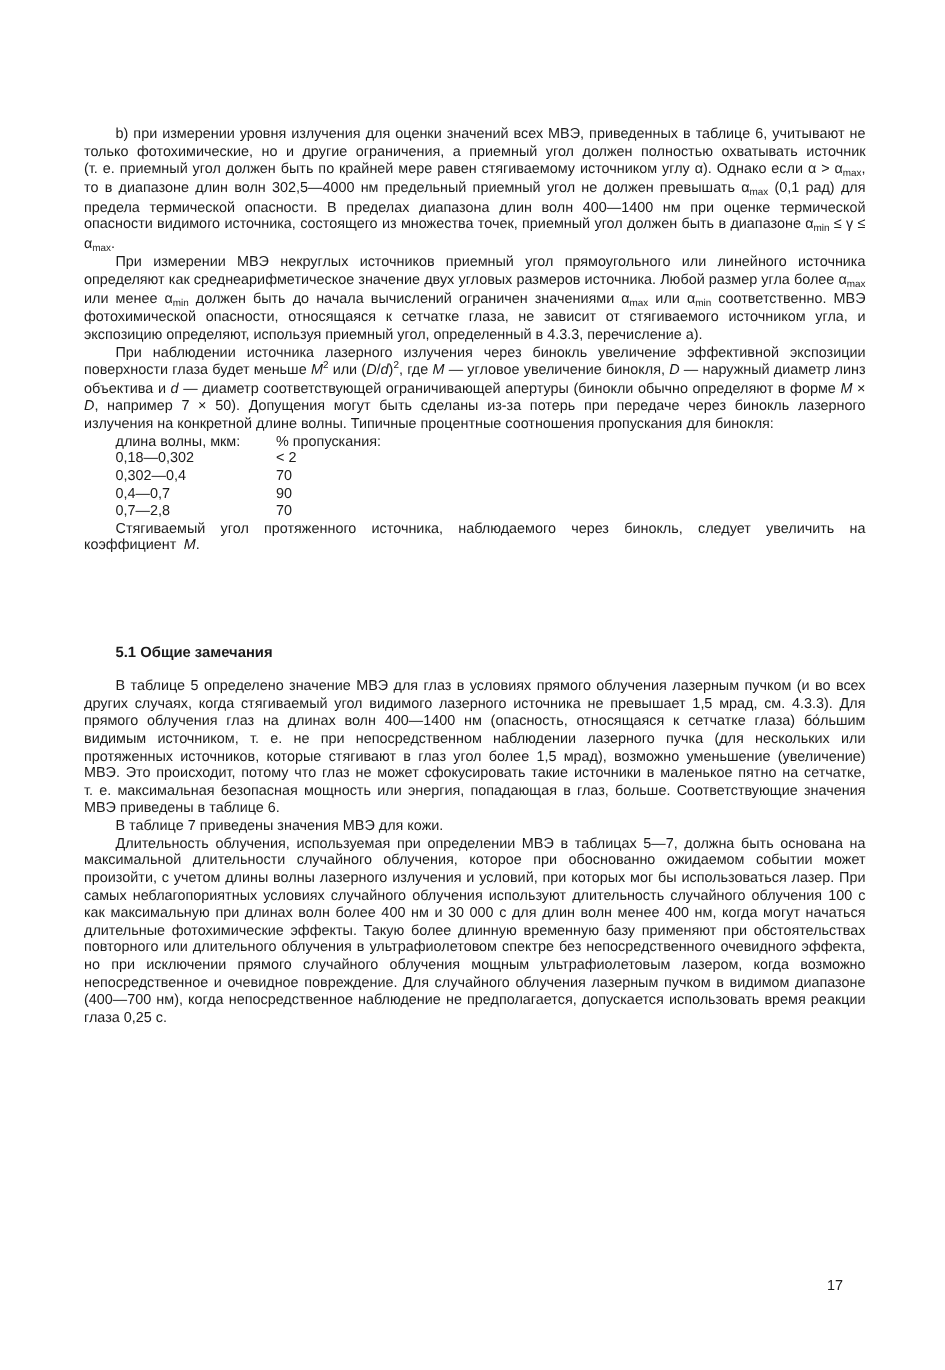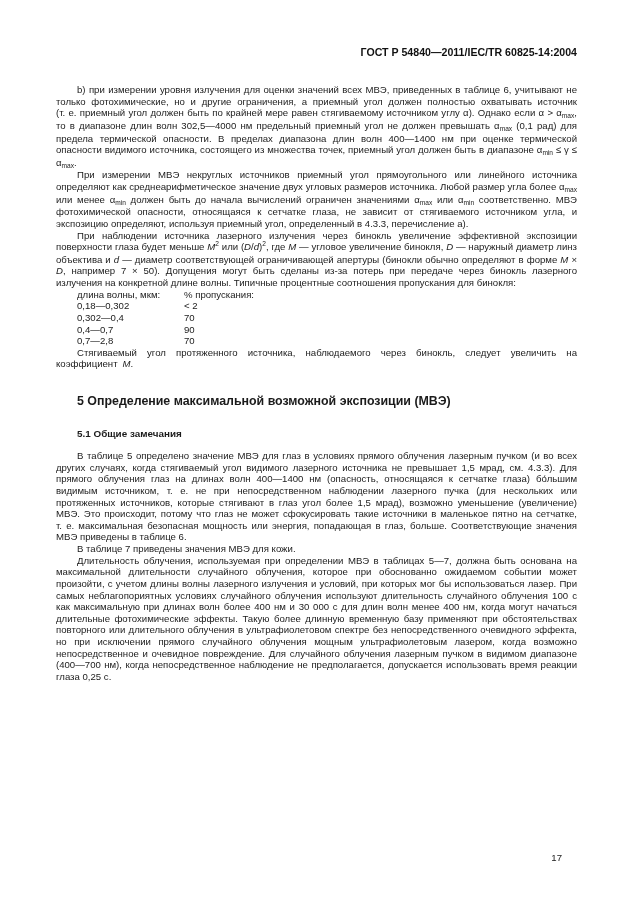--- a/index.html
+++ b/index.html
@@ -101,21 +101,20 @@
     font-size: 9.6px;
     color: #1b1b1b;
   }
   .sp-wide { word-spacing: 2.2px; }
 </style>
 </head>
 <body>
 
 <div class="page">
 
-  <div class="header">ГОСТ Р 54840—2011/IEC/TR 60825-14:2004</div>
 
   <div class="content">
 
     <p class="indent">b)&nbsp;при измерении уровня излучения для оценки значений всех МВЭ, приведенных в таблице 6, учитывают не только фотохимические, но и другие ограничения, а приемный угол должен полностью охватывать источник (т.&nbsp;е.&nbsp;приемный угол должен быть по крайней мере равен стягиваемому источником углу α). Однако если α&nbsp;&gt;&nbsp;α<sub>max</sub>, то в диапазоне длин волн 302,5—4000 нм предельный приемный угол не должен превышать α<sub>max</sub> (0,1&nbsp;рад) для предела термической опасности. В пределах диапазона длин волн 400—1400 нм при оценке термической опасности видимого источника, состоящего из множества точек, приемный угол должен быть в диапазоне α<sub>min</sub> ≤ γ ≤ α<sub>max</sub>.</p>
 
     <p class="indent">При измерении МВЭ некруглых источников приемный угол прямоугольного или линейного источника определяют как среднеарифметическое значение двух угловых размеров источника. Любой размер угла более α<sub>max</sub> или менее α<sub>min</sub> должен быть до начала вычислений ограничен значениями α<sub>max</sub> или α<sub>min</sub> соответственно. МВЭ фотохимической опасности, относящаяся к сетчатке глаза, не зависит от стягиваемого источником угла, и экспозицию определяют, используя приемный угол, определенный в 4.3.3, перечисление а).</p>
 
 
     <p class="indent">При наблюдении источника лазерного излучения через бинокль увеличение эффективной экспозиции поверхности глаза будет меньше <span class="it">M</span><sup>2</sup> или (<span class="it">D</span>/<span class="it">d</span>)<sup>2</sup>, где <span class="it">M</span> — угловое увеличение бинокля, <span class="it">D</span> — наружный диаметр линз объектива и <span class="it">d</span> — диаметр соответствующей ограничивающей апертуры (бинокли обычно определяют в форме <span class="it">M</span> × <span class="it">D</span>, например 7 × 50). Допущения могут быть сделаны из-за потерь при передаче через бинокль лазерного излучения на конкретной длине волны. Типичные процентные соотношения пропускания для бинокля:</p>
 
@@ -141,25 +140,24 @@
         <td class="col-wl">0,7—2,8</td>
         <td class="col-tr">70</td>
       </tr>
     </tbody>
       </table>
 
     <p class="indent sp-wide">Стягиваемый угол протяженного источника, наблюдаемого через бинокль, следует увеличить на коэффициент <span class="it">M</span>.</p>
 
     <div class="sp-h1"></div>
 
-    <p class="h1" style="text-indent:21px;">5 Определение максимальной возможной экспозиции (МВЭ)</p>
 
     <div class="sp-h1b"></div>
 
-    <p class="h2" style="text-indent:21px;">5.1 Общие замечания</p>
+    <p class="h2" style="text-indent:21px;margin-top:16px;">5.1 Общие замечания</p>
 
     <div class="sp-h2"></div>
 
 
     <p class="indent">В таблице 5 определено значение МВЭ для глаз в условиях прямого облучения лазерным пучком (и во всех других случаях, когда стягиваемый угол видимого лазерного источника не превышает 1,5&nbsp;мрад, см.&nbsp;4.3.3). Для прямого облучения глаз на длинах волн 400—1400 нм (опасность, относящаяся к сетчатке глаза) бо́льшим видимым источником, т.&nbsp;е.&nbsp;не при непосредственном наблюдении лазерного пучка (для нескольких или протяженных источников, которые стягивают в глаз угол более 1,5&nbsp;мрад), возможно уменьшение (увеличение) МВЭ. Это происходит, потому что глаз не может сфокусировать такие источники в маленькое пятно на сетчатке, т.&nbsp;е.&nbsp;максимальная безопасная мощность или энергия, попадающая в глаз, больше. Соответствующие значения МВЭ приведены в таблице 6.</p>
 
     <p class="indent">В таблице 7 приведены значения МВЭ для кожи.</p>
 
     <p class="indent">Длительность облучения, используемая при определении МВЭ в таблицах 5—7, должна быть основана на максимальной длительности случайного облучения, которое при обоснованно ожидаемом событии может произойти, с учетом длины волны лазерного излучения и условий, при которых мог бы использоваться лазер. При самых неблагопориятных условиях случайного облучения используют длительность случайного облучения 100 с как максимальную при длинах волн более 400 нм и 30&nbsp;000 с для длин волн менее 400 нм, когда могут начаться длительные фотохимические эффекты. Такую более длинную временную базу применяют при обстоятельствах повторного или длительного облучения в ультрафиолетовом спектре без непосредственного очевидного эффекта, но при исключении прямого случайного облучения мощным ультрафиолетовым лазером, когда возможно непосредственное и очевидное повреждение. Для случайного облучения лазерным пучком в видимом диапазоне (400—700 нм), когда непосредственное наблюдение не предполагается, допускается использовать время реакции глаза 0,25 с.</p>
 

